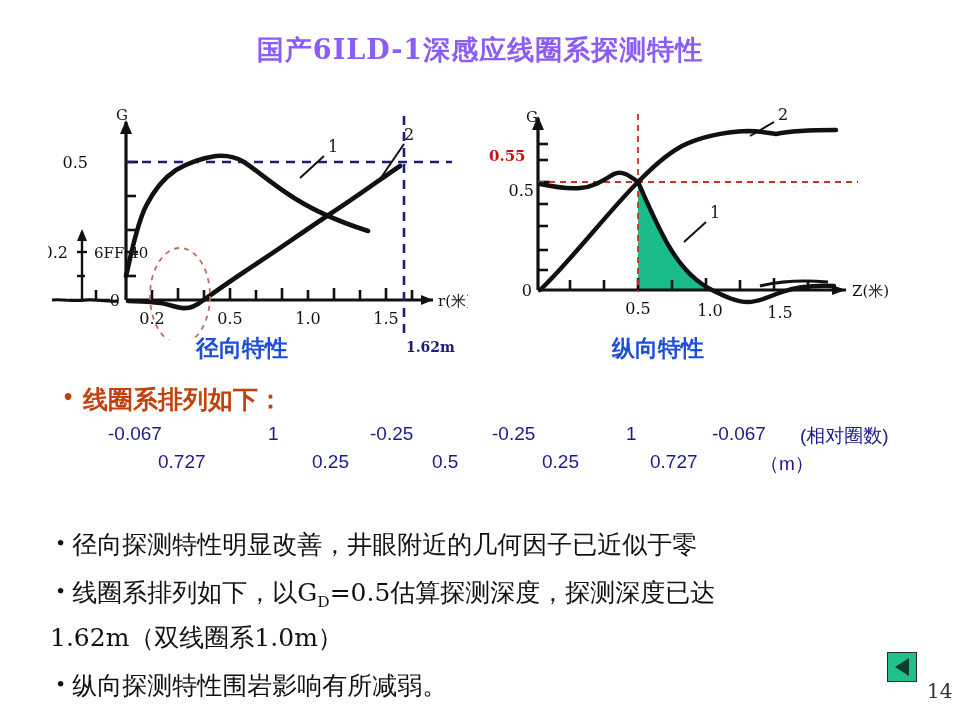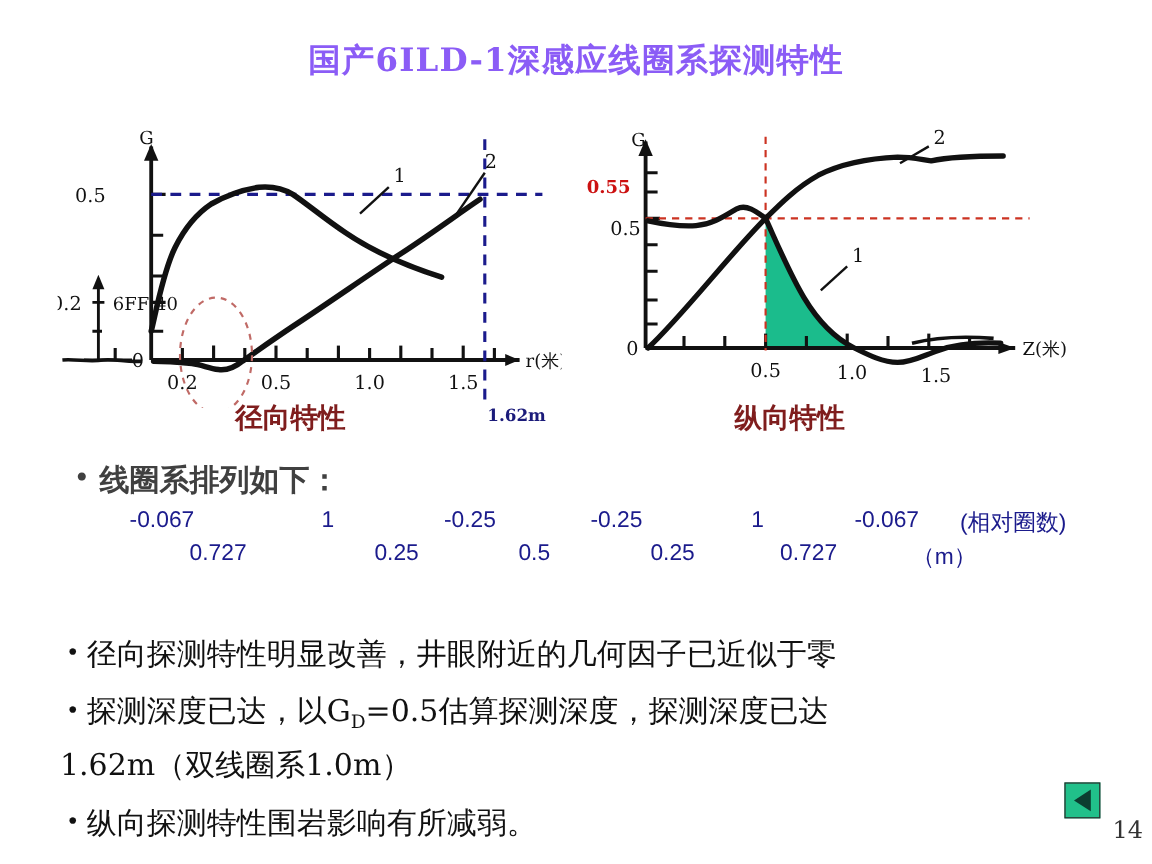--- a/index.html
+++ b/index.html
@@ -17,41 +17,41 @@
     font-size:27px;font-weight:bold;color:#8b5cf6;letter-spacing:1px;
     white-space:nowrap;
   }
 
   
   .figure{position:absolute;}
   .figure svg{display:block;}
 
   .cap{
     position:absolute;font-family:Liberation Mono, monospace;
-    font-size:23px;font-weight:bold;color:#7f1d1d;white-space:nowrap;
+    font-size:23px;font-weight:bold;color:#1d4ed8;white-space:nowrap;
   }
   .cap-left{left:196px;top:333px;}
   .cap-right{left:612px;top:333px;}
 
   .depth-label{
     position:absolute;left:406px;top:339px;
     font-family:"DejaVu Serif","Liberation Serif",serif;
     font-size:14px;font-weight:bold;color:#1b1b7a;white-space:nowrap;
   }
   .redval{
     position:absolute;left:489px;top:147px;
     font-family:"DejaVu Serif","Liberation Serif",serif;
     font-size:15px;font-weight:bold;color:#cc1111;white-space:nowrap;
   }
 
   
   .body{position:absolute;left:0;top:383px;width:960px;}
   .b1{
     position:absolute;left:62px;top:0;
-    font-size:25px;font-weight:bold;color:#404040;
+    font-size:25px;font-weight:bold;color:#c2410c;
     font-family:"DejaVu Sans","Liberation Sans",sans-serif;
   }
 
   .coil{
     position:absolute;left:0;top:40px;width:960px;
     font-family:Liberation Sans, sans-serif;
     color:#1b1b8c;font-size:19px;white-space:nowrap;
   }
   .coil-row{position:relative;height:28px;}
   .coil-row span{position:absolute;top:0;}
@@ -258,21 +258,21 @@
         <span style="left:650px;">0.727</span>
         <span style="left:760px;">（m）</span>
       </div>
     </div>
 
     <div class="para" style="top:145px;">
       <span class="dt">•</span><span>径向探测特性明显改善，井眼附近的几何因子已近似于零</span>
     </div>
 
     <div class="para" style="top:193px;">
-      <span class="dt">•</span><span>探测深度已达，以G</span><sub style="font-size:0.62em;">D</sub><span>=0.5估算探测深度，探测深度已达</span>
+      <span class="dt">•</span><span>线圈系排列如下，以G</span><sub style="font-size:0.62em;">D</sub><span>=0.5估算探测深度，探测深度已达</span>
     </div>
 
     <div class="para" style="top:238px;left:50px;">
       <span>1.62m（双线圈系1.0m）</span>
     </div>
 
     <div class="para" style="top:286px;">
       <span class="dt">•</span><span>纵向探测特性围岩影响有所减弱。</span>
     </div>
   </div>

